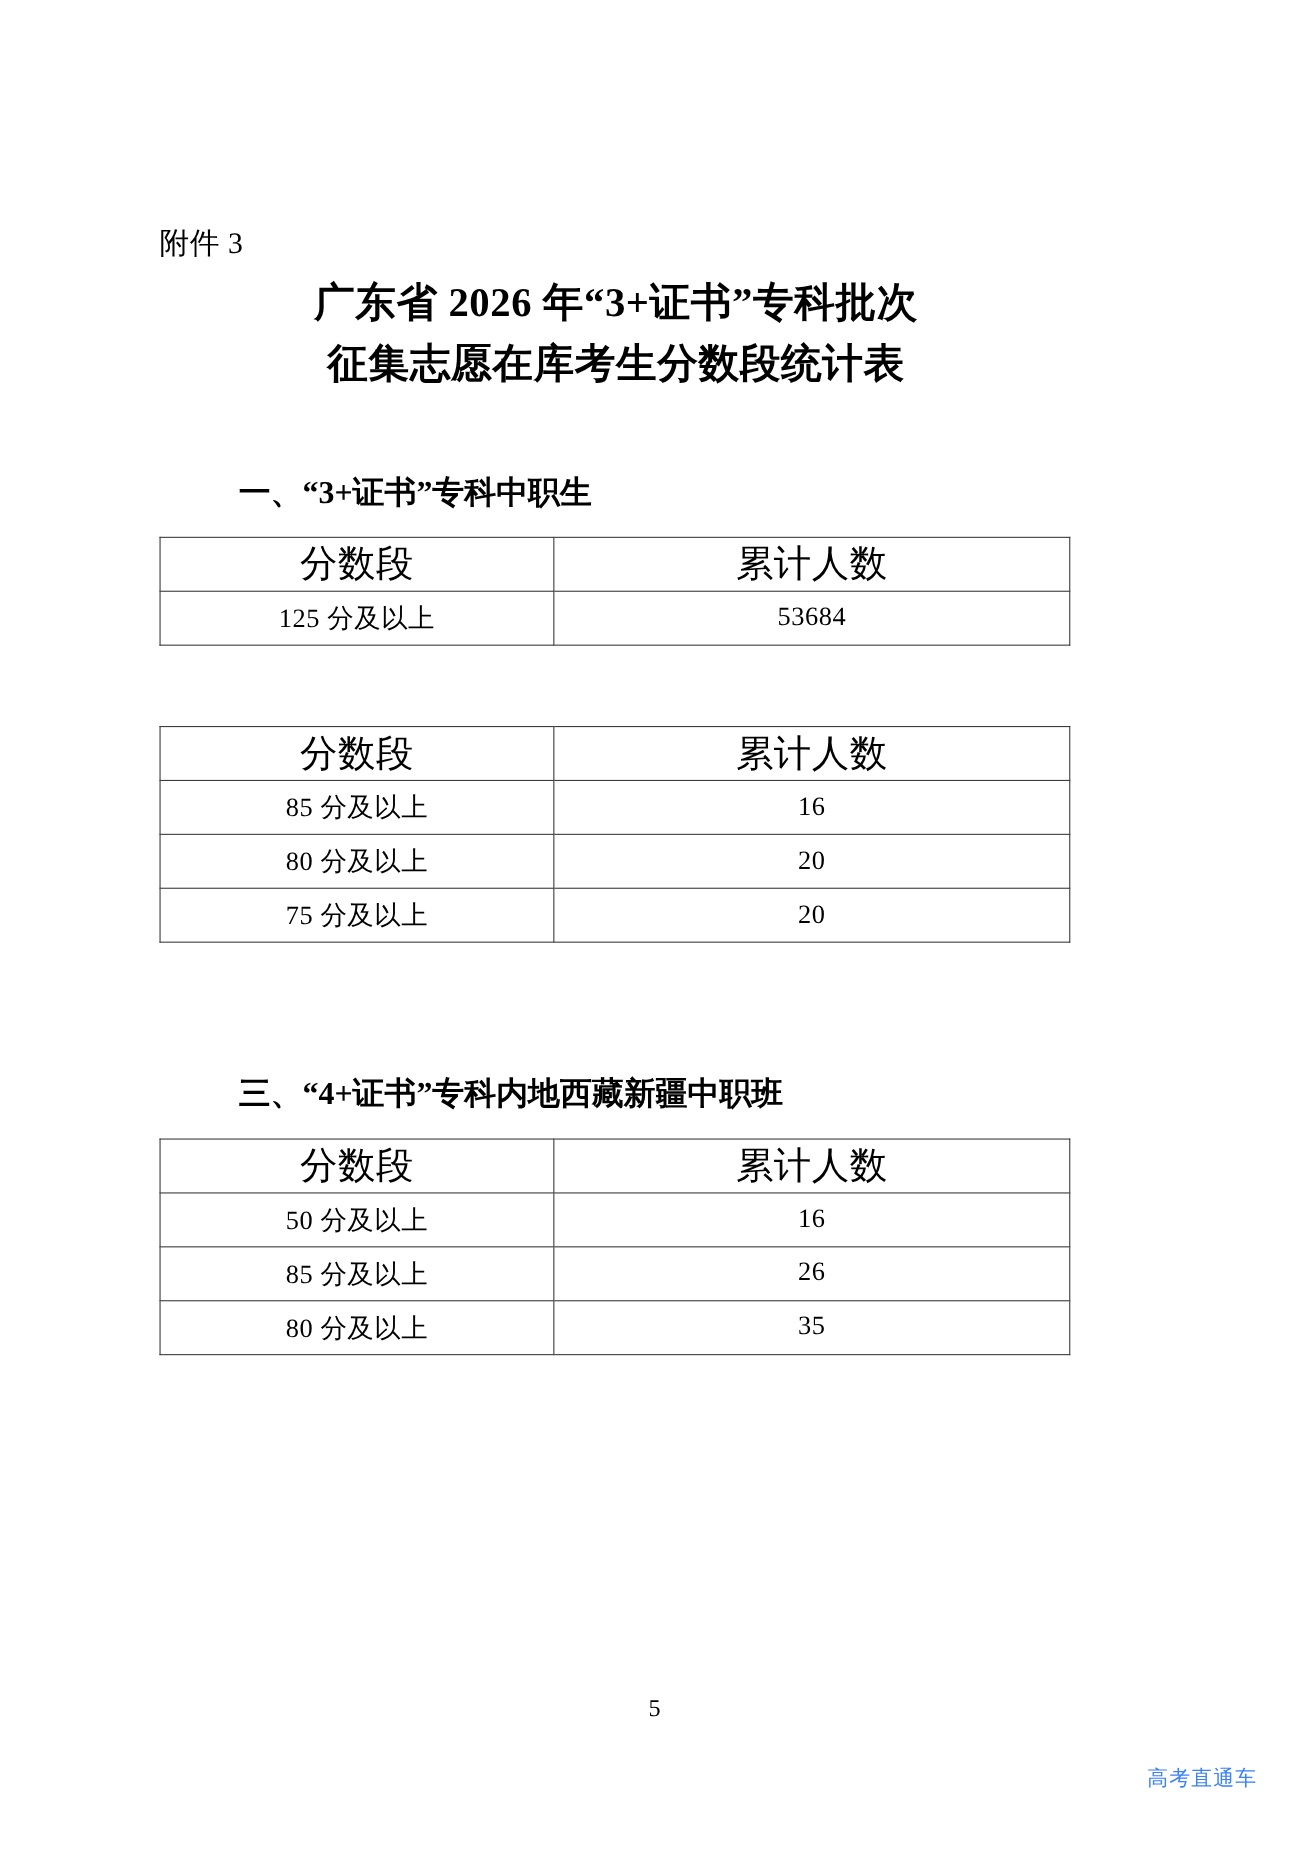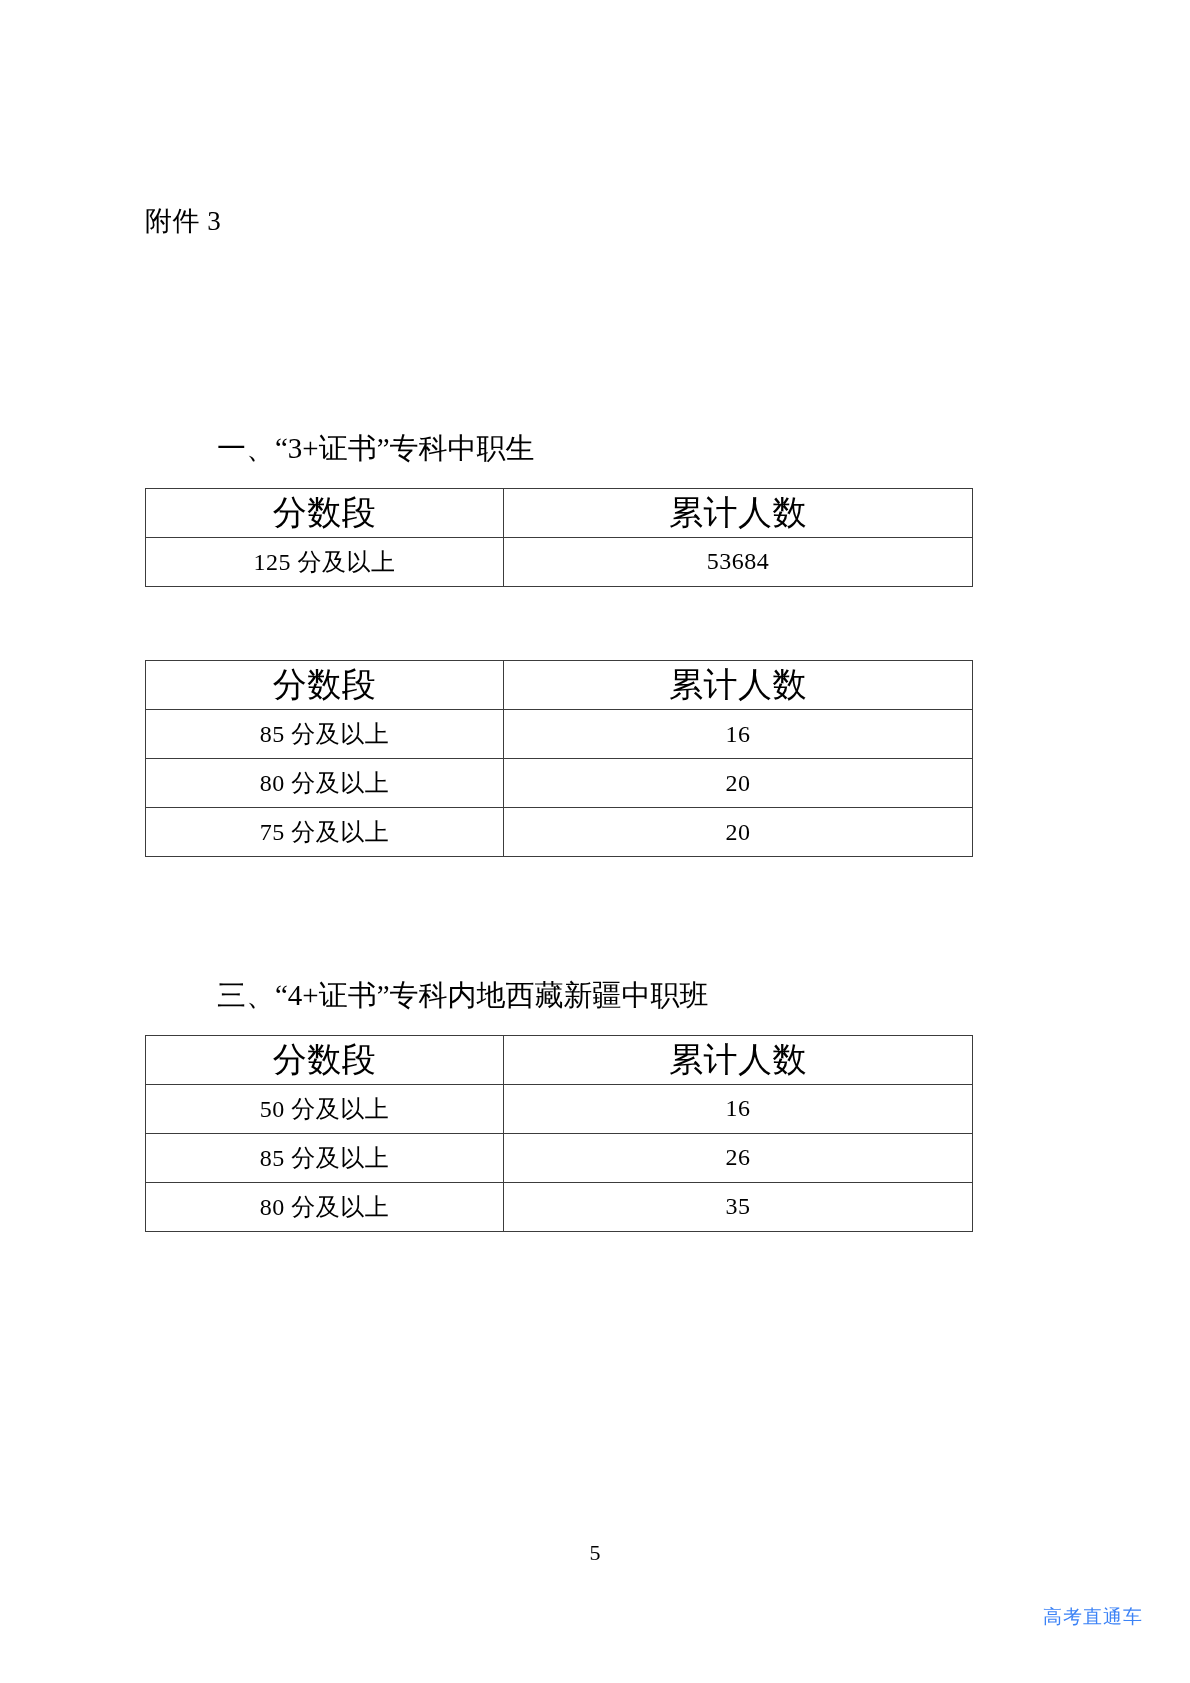--- a/index.html
+++ b/index.html
@@ -51,21 +51,21 @@
     white-space: nowrap;
   }
 
   
   .section {
     position: absolute;
     left: 145px;
     width: 900px;
   }
   .section-heading {
-    font-weight: normal;
+    font-weight: bold;
     font-size: 29px;
     line-height: 1.3;
     padding-left: 72px;
     white-space: nowrap;
     margin: 0 0 20px 0;
   }
 
   
   table.score-table {
     border-collapse: collapse;
@@ -115,20 +115,22 @@
   }
 </style>
 </head>
 <body>
 
 <div class="page">
 
   <div class="attach-label">附件 3</div>
 
   <div class="doc-title">
+    <span class="title-line">广东省 2026 年“3+证书”专科批次</span>
+    <span class="title-line">征集志愿在库考生分数段统计表</span>
   </div>
 
   <div class="section" id="section-1">
     <h2 class="section-heading">一、“3+证书”专科中职生</h2>
     <table class="score-table">
       <colgroup>
           <col class="c-range">
           <col class="c-count">
         </colgroup>
       <thead>

